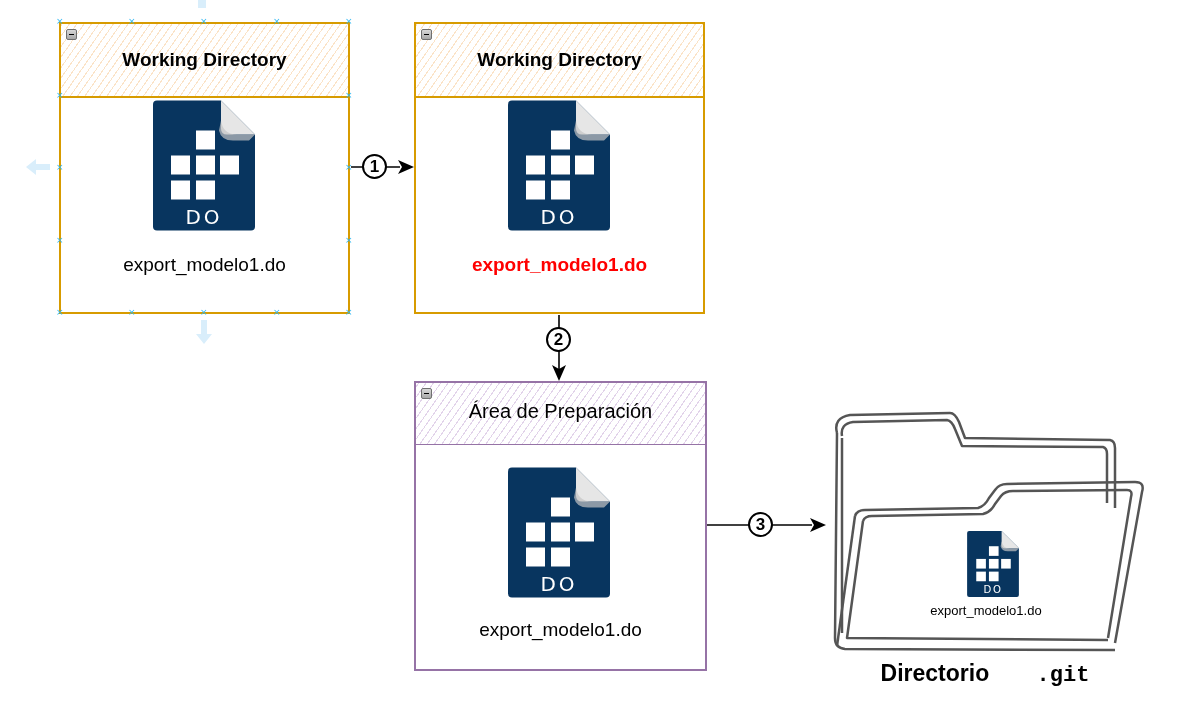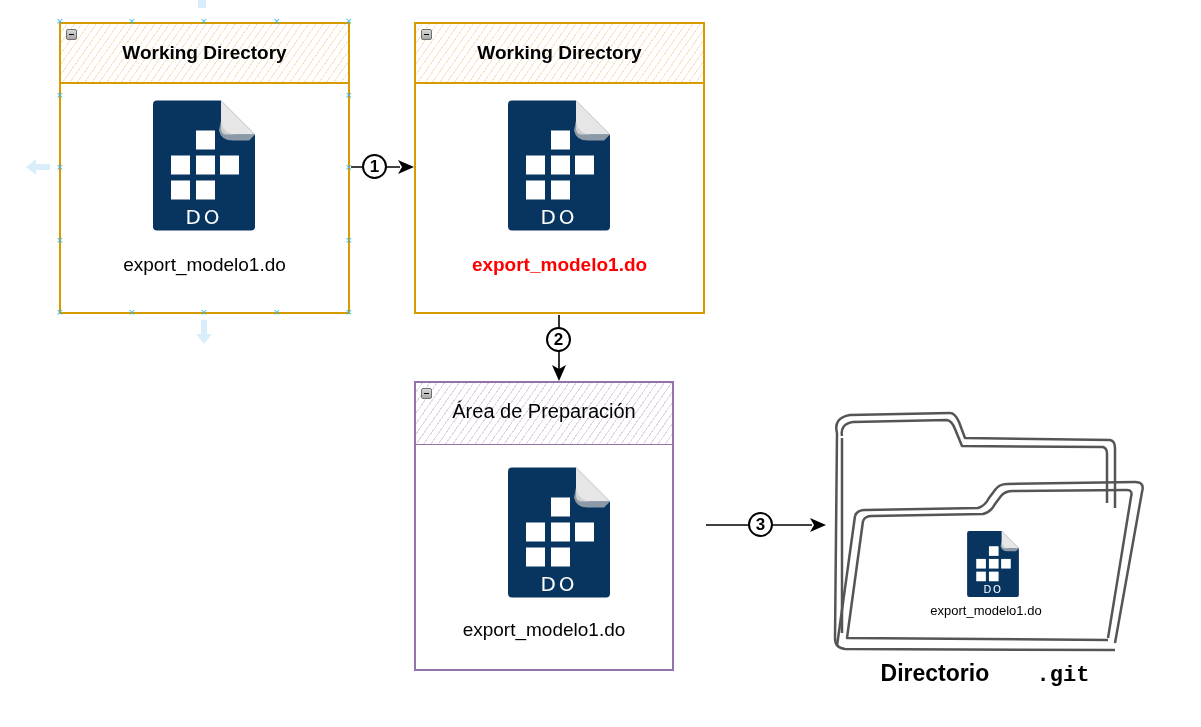--- a/index.html
+++ b/index.html
@@ -4,21 +4,21 @@
 <style>
   html, body { margin:0; padding:0; background:#ffffff; }
   body { width:1201px; height:727px; position:relative; overflow:hidden;
          font-family:"Liberation Sans", sans-serif; }
   .abs { position:absolute; }
   .container { position:absolute; box-sizing:border-box; background:#fff; }
   .container.git-wd { border:2px solid #d79b00; }
   .container.stage { border:2px solid #9673a6; }
   .header { position:absolute; left:0; right:0; top:0; box-sizing:border-box;
             display:flex; align-items:center; justify-content:center; }
-  .git-wd .header { height:60px; border-bottom:2px solid #d79b00;
+  .git-wd .header { height:74px; border-bottom:2px solid #d79b00;
     background: repeating-linear-gradient(-55deg, #fff 0px, #fff 5px, #fbe3c7 5px, #fbe3c7 6px); }
   .stage .header { height:62px; border-bottom:1.5px solid #9673a6;
     background: repeating-linear-gradient(-55deg, #fff 0px, #fff 5px, #e2d3ea 5px, #e2d3ea 6px); }
   .header-title { font-size:19px; color:#000; }
   .git-wd .header-title { font-weight:bold; }
   .stage .header-title { font-weight:normal; font-size:20px; margin-top:-4px; }
   .collapse-btn { position:absolute; left:5px; top:5px; width:11px; height:11px;
     box-sizing:border-box; border:1px solid #707070; border-radius:2px;
     background:linear-gradient(#d8d8d8,#a8a8a8); cursor:pointer; }
   .collapse-btn::after { content:""; position:absolute; left:2px; right:2px; top:4px; height:1px; background:#000; }
@@ -107,21 +107,21 @@
   <div class="header">
     <span class="collapse-btn"></span>
     <span class="header-title">Working Directory</span>
   </div>
   <svg class="file-icon" style="left:92px;top:76px" width="102" height="131">
       <use href="#do-file"></use>
     </svg>
   <div class="file-label modified" style="top:230px">export_modelo1.do</div>
 </div>
 
-<div class="container stage" style="left:414px;top:381px;width:260px;height:290px;">
+<div class="container stage" style="left:414px;top:381px;width:293px;height:290px;">
   <div class="header">
     <span class="collapse-btn"></span>
     <span class="header-title">Área de Preparación</span>
   </div>
   <svg class="file-icon" style="left:92px;top:84px" width="102" height="131">
       <use href="#do-file"></use>
     </svg>
   <div class="file-label" style="top:236px">export_modelo1.do</div>
 </div>
 

